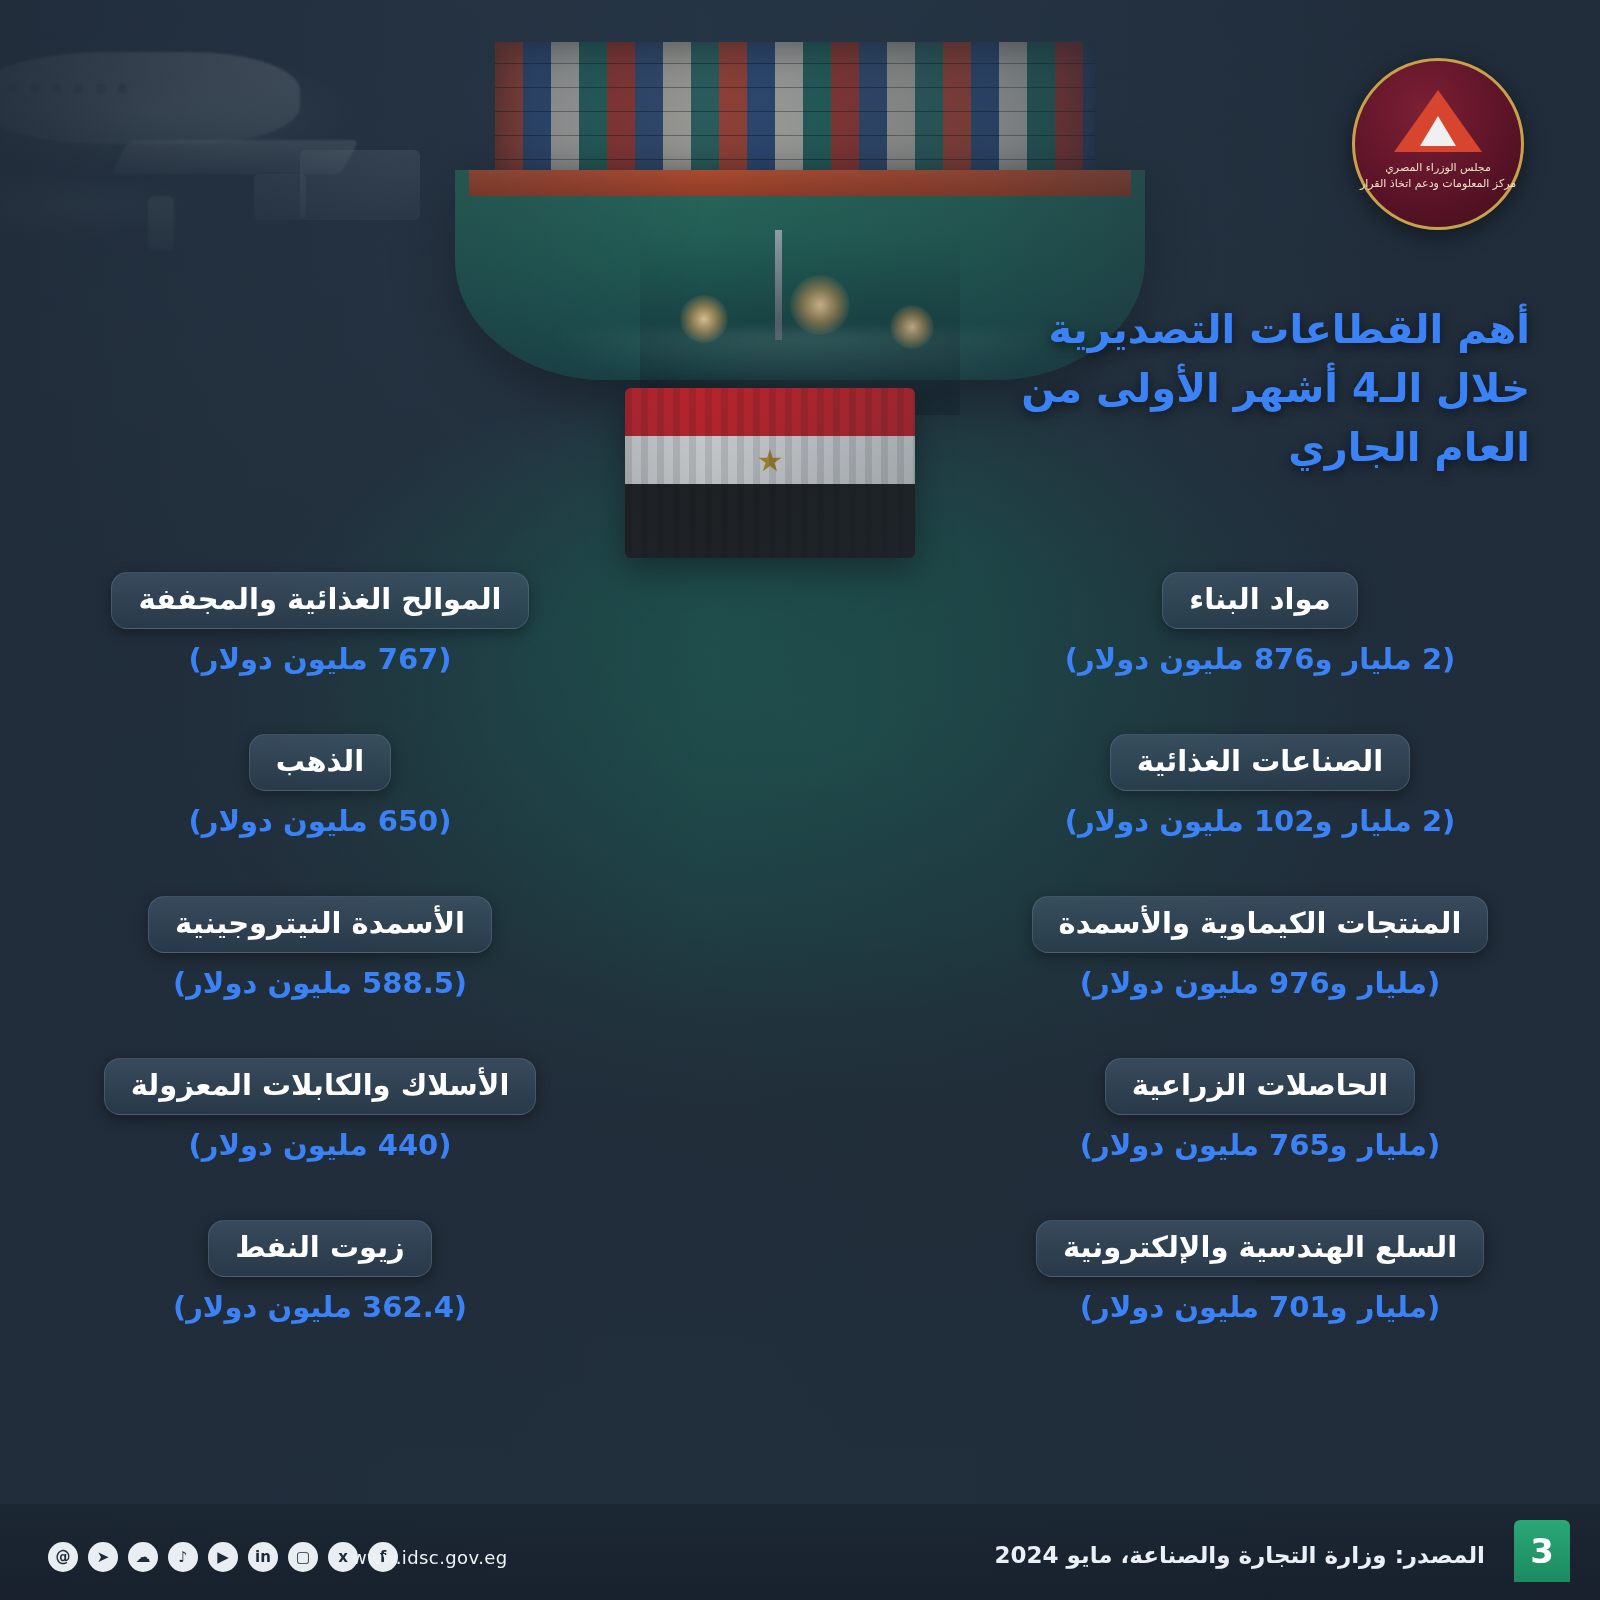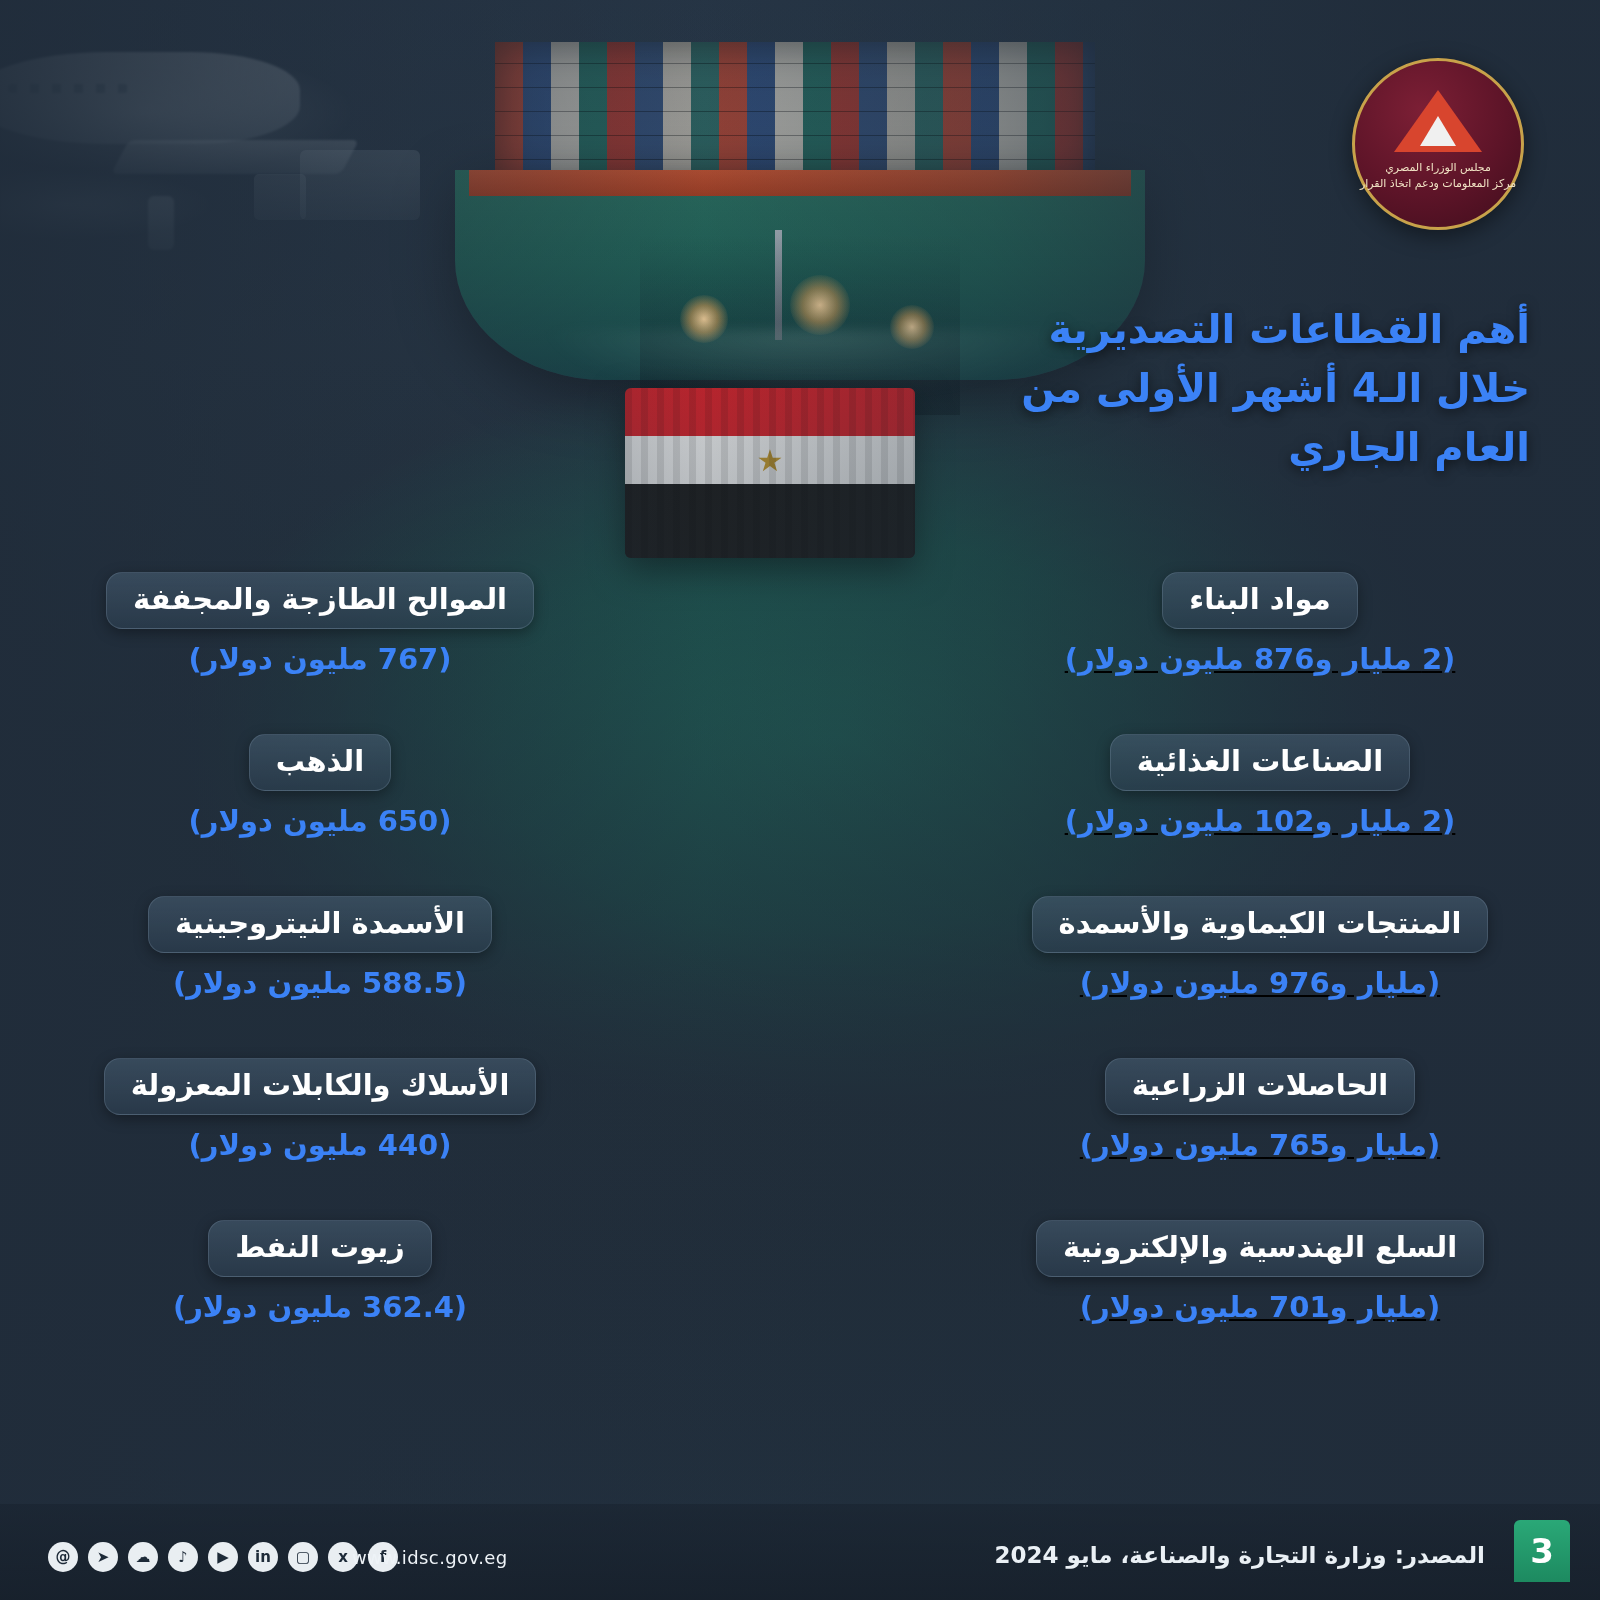--- a/index.html
+++ b/index.html
@@ -168,21 +168,21 @@
     color: #3b82f6;
     text-align: right;
     line-height: 1.48;
     text-shadow: 0 3px 12px rgba(0,0,0,0.55);
   }
   #head-right { right: 70px; top: 300px; width: 560px; font-size: 40px; }
   #head-left  { right: 1010px; top: 378px; width: 520px; font-size: 40px; }
 
   
   .col { position: absolute; width: 560px; }
-  #col-right { right: 60px; top: 572px; text-decoration: underline; }
+  #col-right { right: 60px; top: 572px; }
   #col-left  { right: 1000px; top: 572px; }
 
   .item { margin-bottom: 58px; text-align: center; }
   .pill {
     display: inline-block;
     padding: 9px 26px 12px;
     border-radius: 16px;
     background: linear-gradient(180deg, rgba(70,92,112,0.62), rgba(47,66,84,0.58));
     border: 1px solid rgba(150,175,195,0.22);
     color: #ffffff;
@@ -294,21 +294,21 @@
       <div class="value">(مليار و765 مليون دولار)</div>
     </div>
     <div class="item">
       <div class="pill">السلع الهندسية والإلكترونية</div>
       <div class="value">(مليار و701 مليون دولار)</div>
     </div>
   </div>
 
   <div class="col" id="col-left">
     <div class="item">
-      <div class="pill">الموالح الطازجة والمجففة</div>
+      <div class="pill">الموالح الغذائية والمجففة</div>
       <div class="value">(767 مليون دولار)</div>
     </div>
     <div class="item">
       <div class="pill">الذهب</div>
       <div class="value">(650 مليون دولار)</div>
     </div>
     <div class="item">
       <div class="pill">الأسمدة النيتروجينية</div>
       <div class="value">(588.5 مليون دولار)</div>
     </div>

